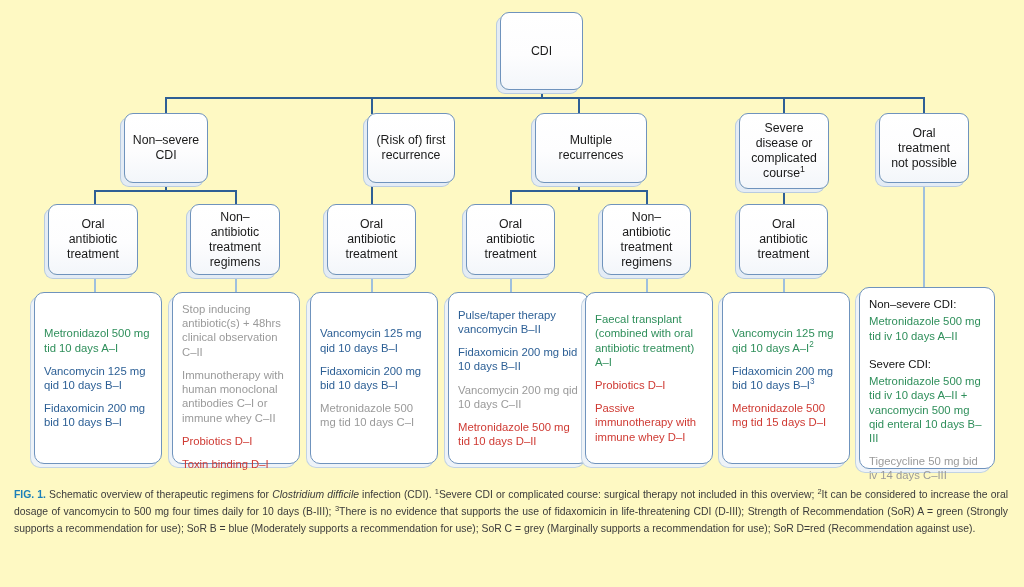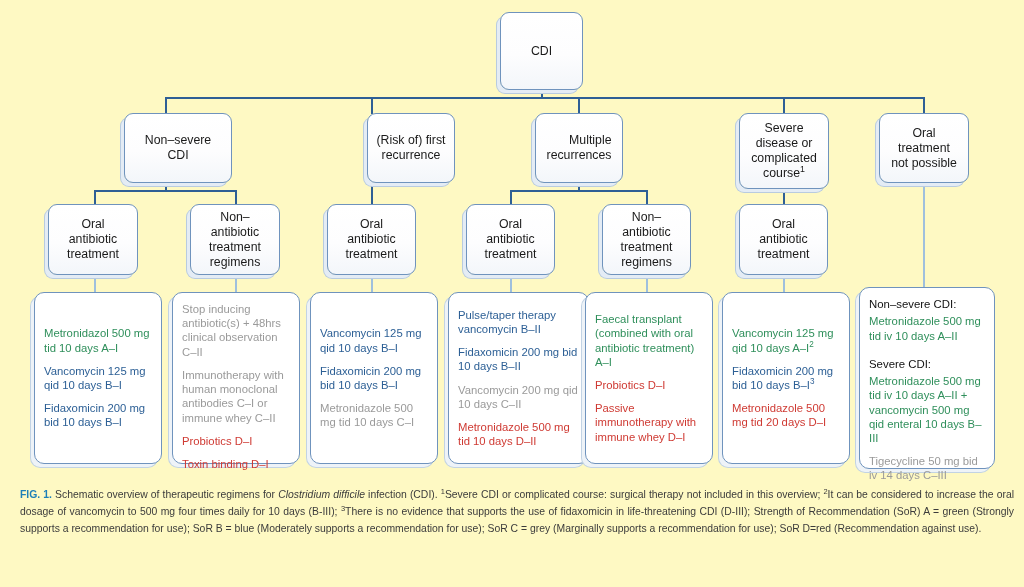--- a/index.html
+++ b/index.html
@@ -66,21 +66,21 @@
 
   
   .ln { position: absolute; background: #2e5f95; }
   .lnh { height: 2px; }
   .lnv { width: 2px; }
   .lnv.pale { width: 2px; background: #9fc0dd; }
 
   
   #caption {
     position: absolute;
-    left: 20px;
+    left: 14px;
     top: 487px;
     width: 994px;
     font-size: 10.4px;
     line-height: 1.62;
     color: #3b3b3b;
     text-align: justify;
   }
   #caption .figlabel { color: #1c7fb8; font-weight: bold; }
   #caption i { font-style: italic; }
 </style>
@@ -119,27 +119,27 @@
   <div class="ln lnv pale" style="left:510px; top:275px; height:17px;"></div>
   <div class="ln lnv pale" style="left:646px; top:275px; height:17px;"></div>
   <div class="ln lnv pale" style="left:783px; top:275px; height:17px;"></div>
 
   <div class="ln lnv pale" style="left:923px; top:182px; height:105px;"></div>
 
   <div class="node" style="left:500px; top:12px; width:83px; height:78px;">
     <span class="lbl">CDI</span>
   </div>
 
-  <div class="node" style="left:124px; top:113px; width:108px; height:70px;">
+  <div class="node" style="left:124px; top:113px; width:84px; height:70px;">
     <span class="lbl">Non–severe<br>CDI</span>
   </div>
   <div class="node" style="left:327px; top:113px; width:88px; height:70px;margin-left:40px;">
     <span class="lbl">(Risk of) first<br>recurrence</span>
   </div>
-  <div class="node" style="left:535px; top:113px; width:88px; height:70px;text-align:right;">
+  <div class="node" style="left:535px; top:113px; width:112px; height:70px;">
     <span class="lbl">Multiple<br>recurrences</span>
   </div>
   <div class="node" style="left:739px; top:113px; width:90px; height:76px;">
     <span class="lbl">Severe<br>disease or<br>complicated<br>course<sup>1</sup></span>
   </div>
   <div class="node" style="left:879px; top:113px; width:90px; height:70px;">
     <span class="lbl">Oral<br>treatment<br>not possible</span>
   </div>
 
   <div class="node" style="left:48px; top:204px; width:90px; height:71px;">
@@ -189,21 +189,21 @@
 
   <div class="cbox" style="left:585px; top:292px; width:128px; height:172px;">
     <p class="sor-A">Faecal transplant (combined with oral antibiotic treatment) A–I</p>
     <p class="sor-D">Probiotics D–I</p>
     <p class="sor-D">Passive immunotherapy with immune whey D–I</p>
   </div>
 
   <div class="cbox" style="left:722px; top:292px; width:128px; height:172px;">
     <p class="sor-A">Vancomycin 125 mg qid 10 days  A–I<sup>2</sup></p>
     <p class="sor-B">Fidaxomicin 200 mg bid 10 days B–I<sup>3</sup></p>
-    <p class="sor-D">Metronidazole 500 mg tid 20 days D–I</p>
+    <p class="sor-D">Metronidazole 500 mg tid 15 days D–I</p>
   </div>
 
   <div class="cbox top-align" style="left:859px; top:287px; width:136px; height:182px;">
     <p class="hd">Non–severe CDI:</p>
     <p class="sor-A gap">Metronidazole 500 mg tid iv 10 days A–II</p>
     <p class="hd">Severe CDI:</p>
     <p class="sor-A">Metronidazole 500 mg tid iv 10 days A–II + vancomycin 500 mg qid enteral 10 days B–III</p>
     <p class="sor-C">Tigecycline 50 mg bid iv 14 days C–III</p>
   </div>
 

